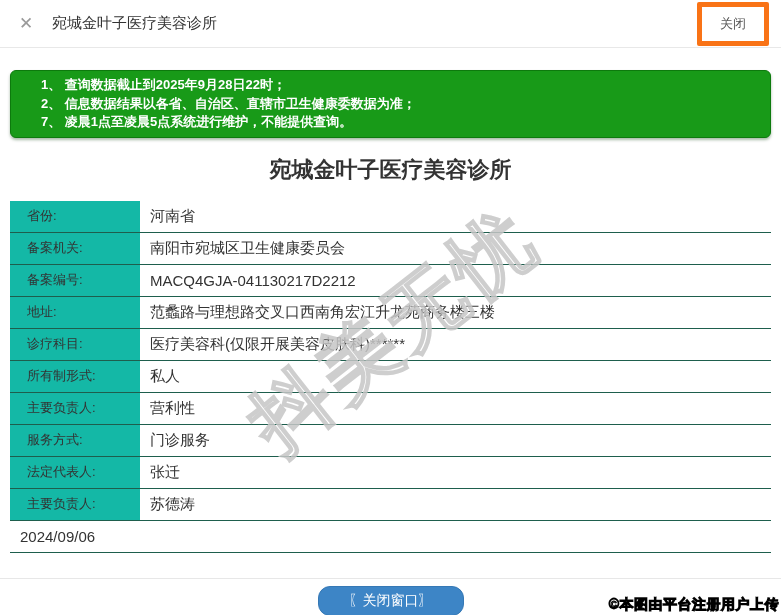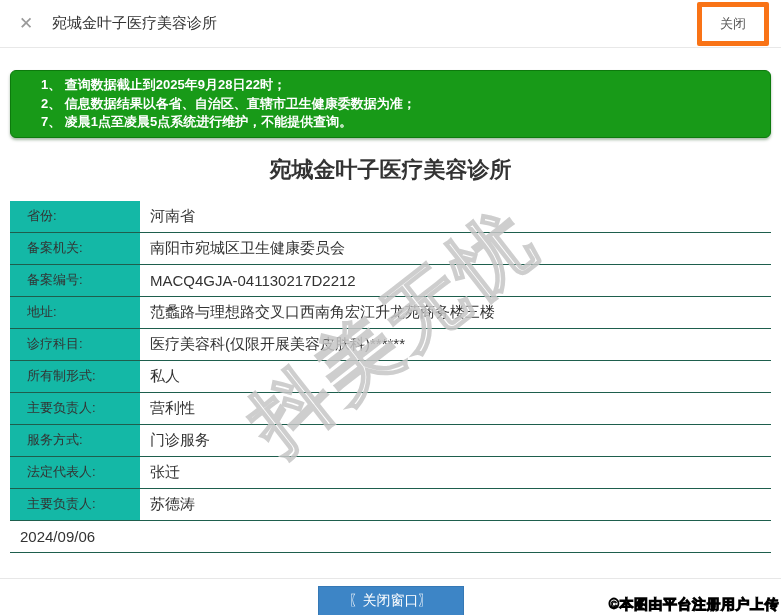--- a/index.html
+++ b/index.html
@@ -119,21 +119,21 @@
   .footer {
     margin-top: 25px;
     border-top: 1px solid #e7e7e7;
     padding-top: 7px;
     display: flex;
     justify-content: center;
   }
   .close-window-btn {
     background: #3d85c6;
     border: 1px solid #3578b5;
-    border-radius: 0;
+    border-radius: 12px;
     color: #ffffff;
     font-size: 14px;
     padding: 5px 30px;
     cursor: pointer;
     font-family: inherit;
   }
   .credit {
     position: absolute;
     right: 2px;
     bottom: 1px;

